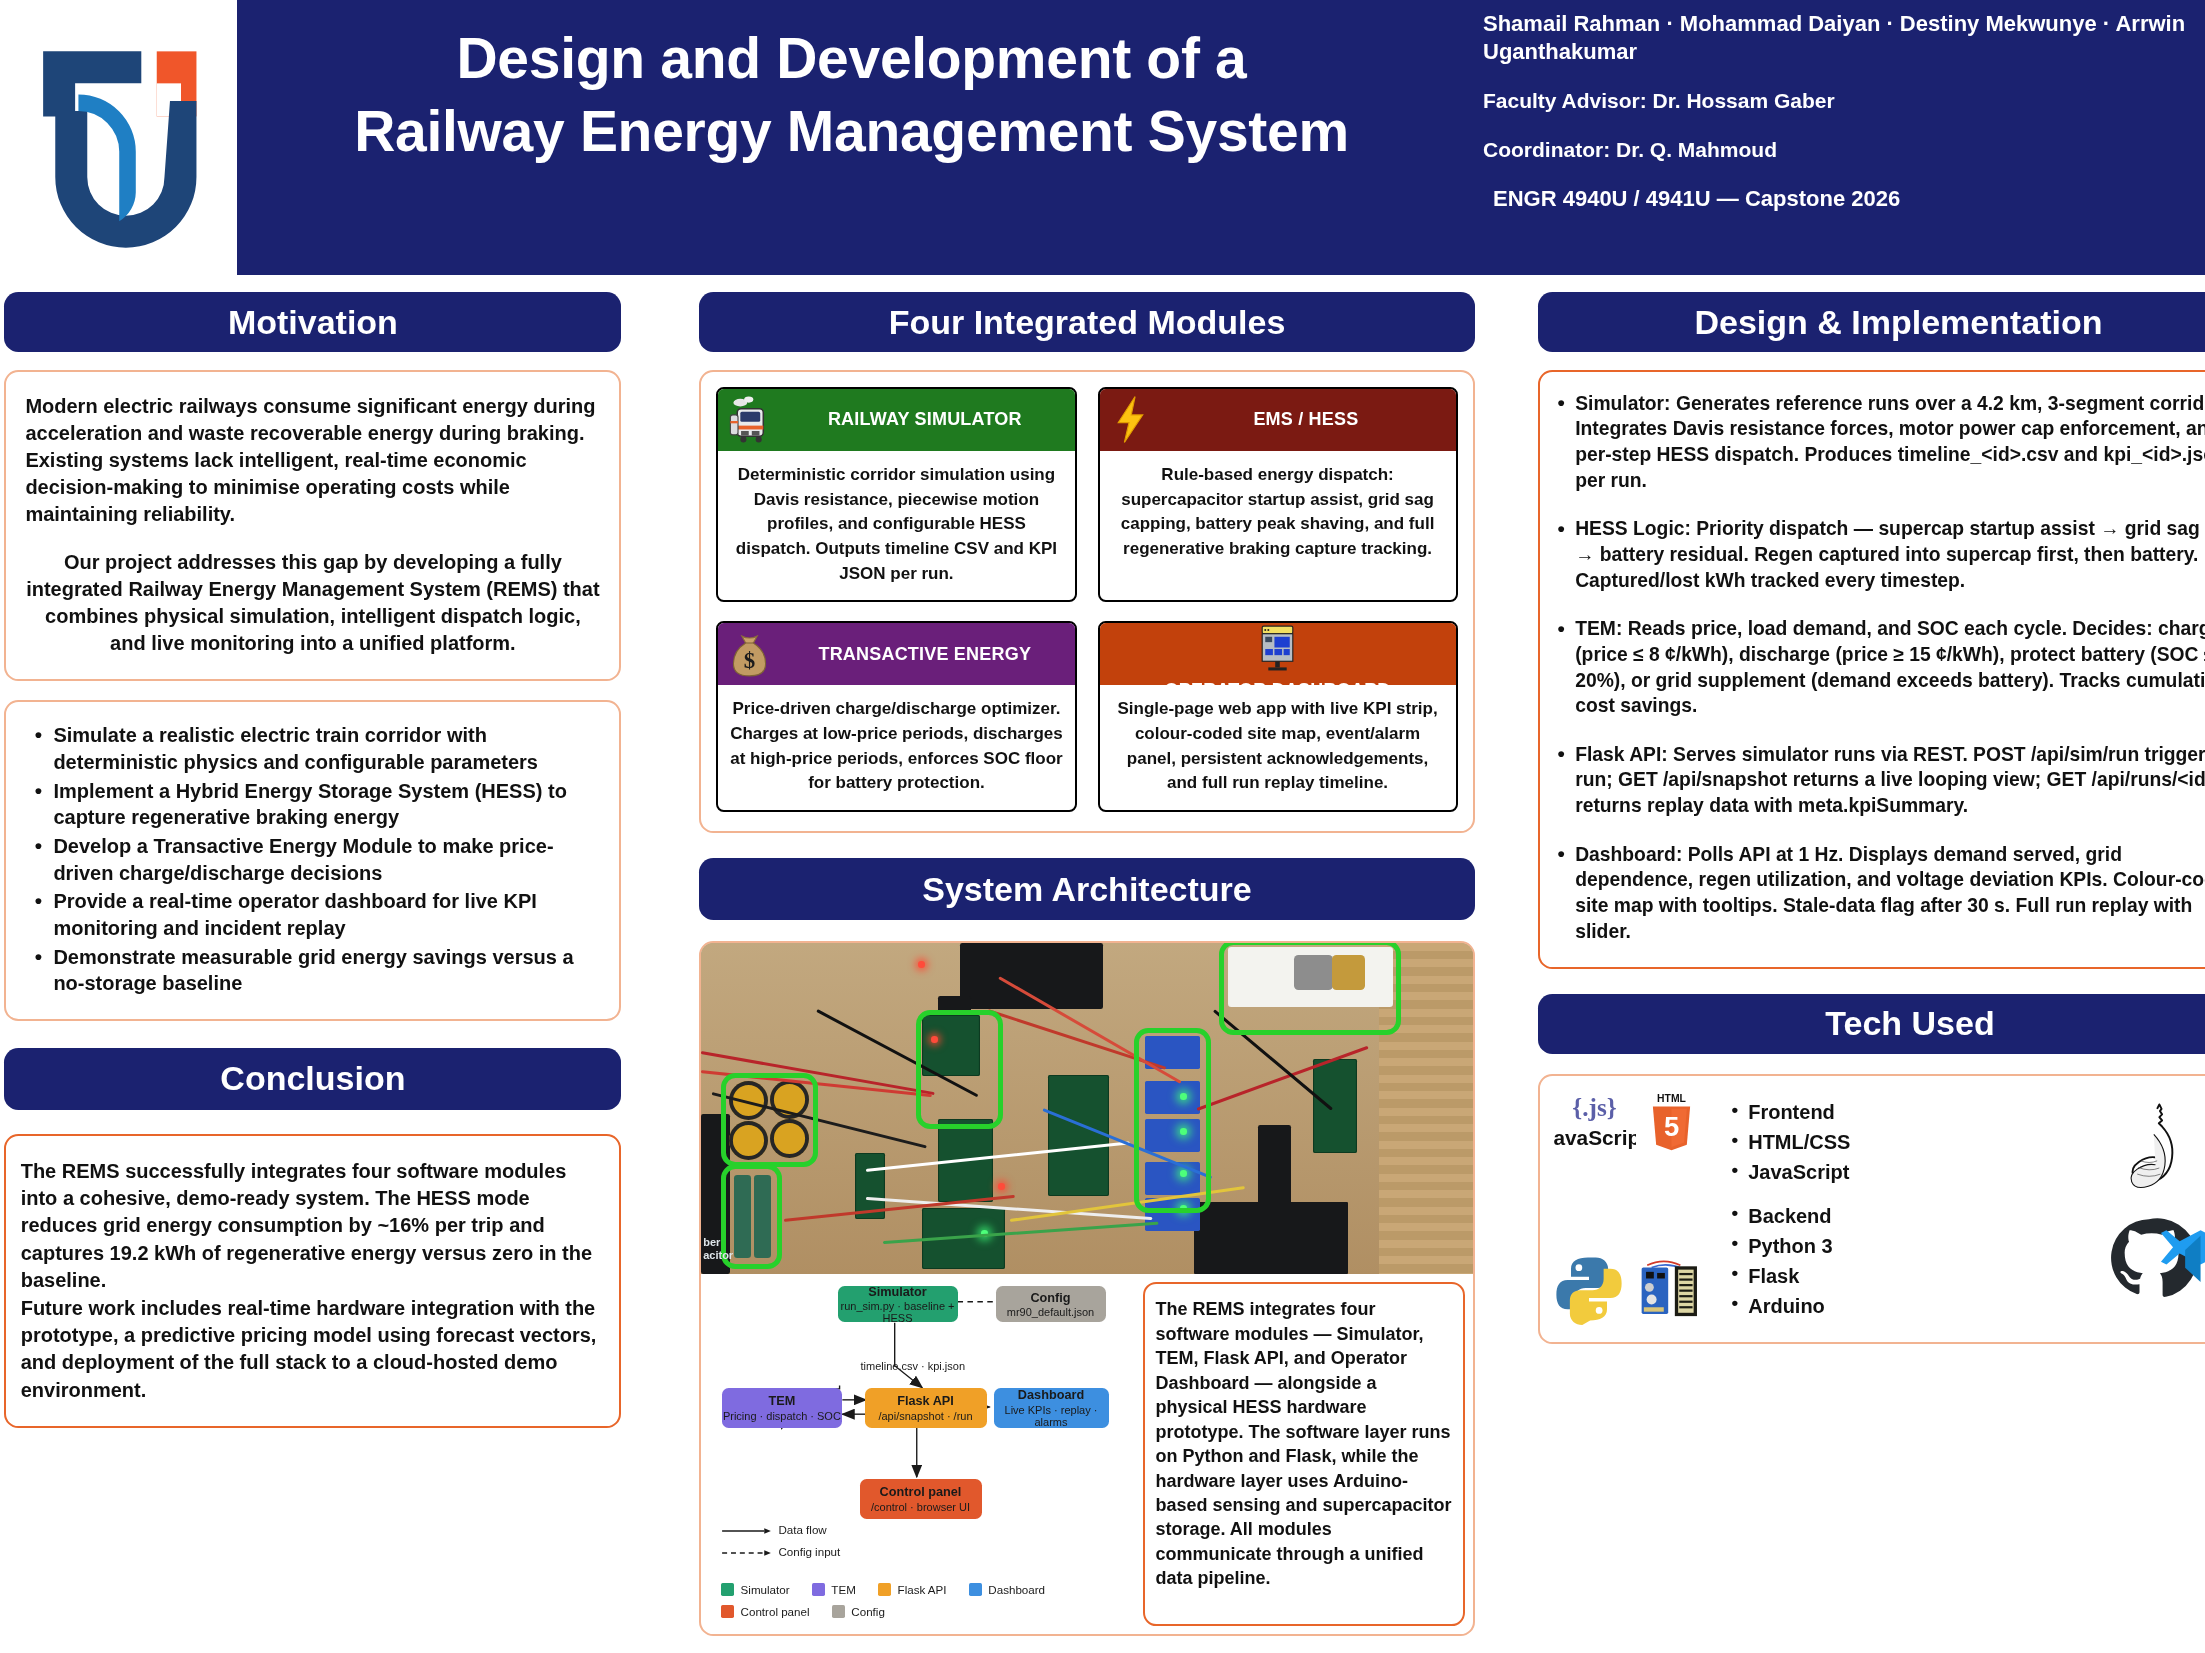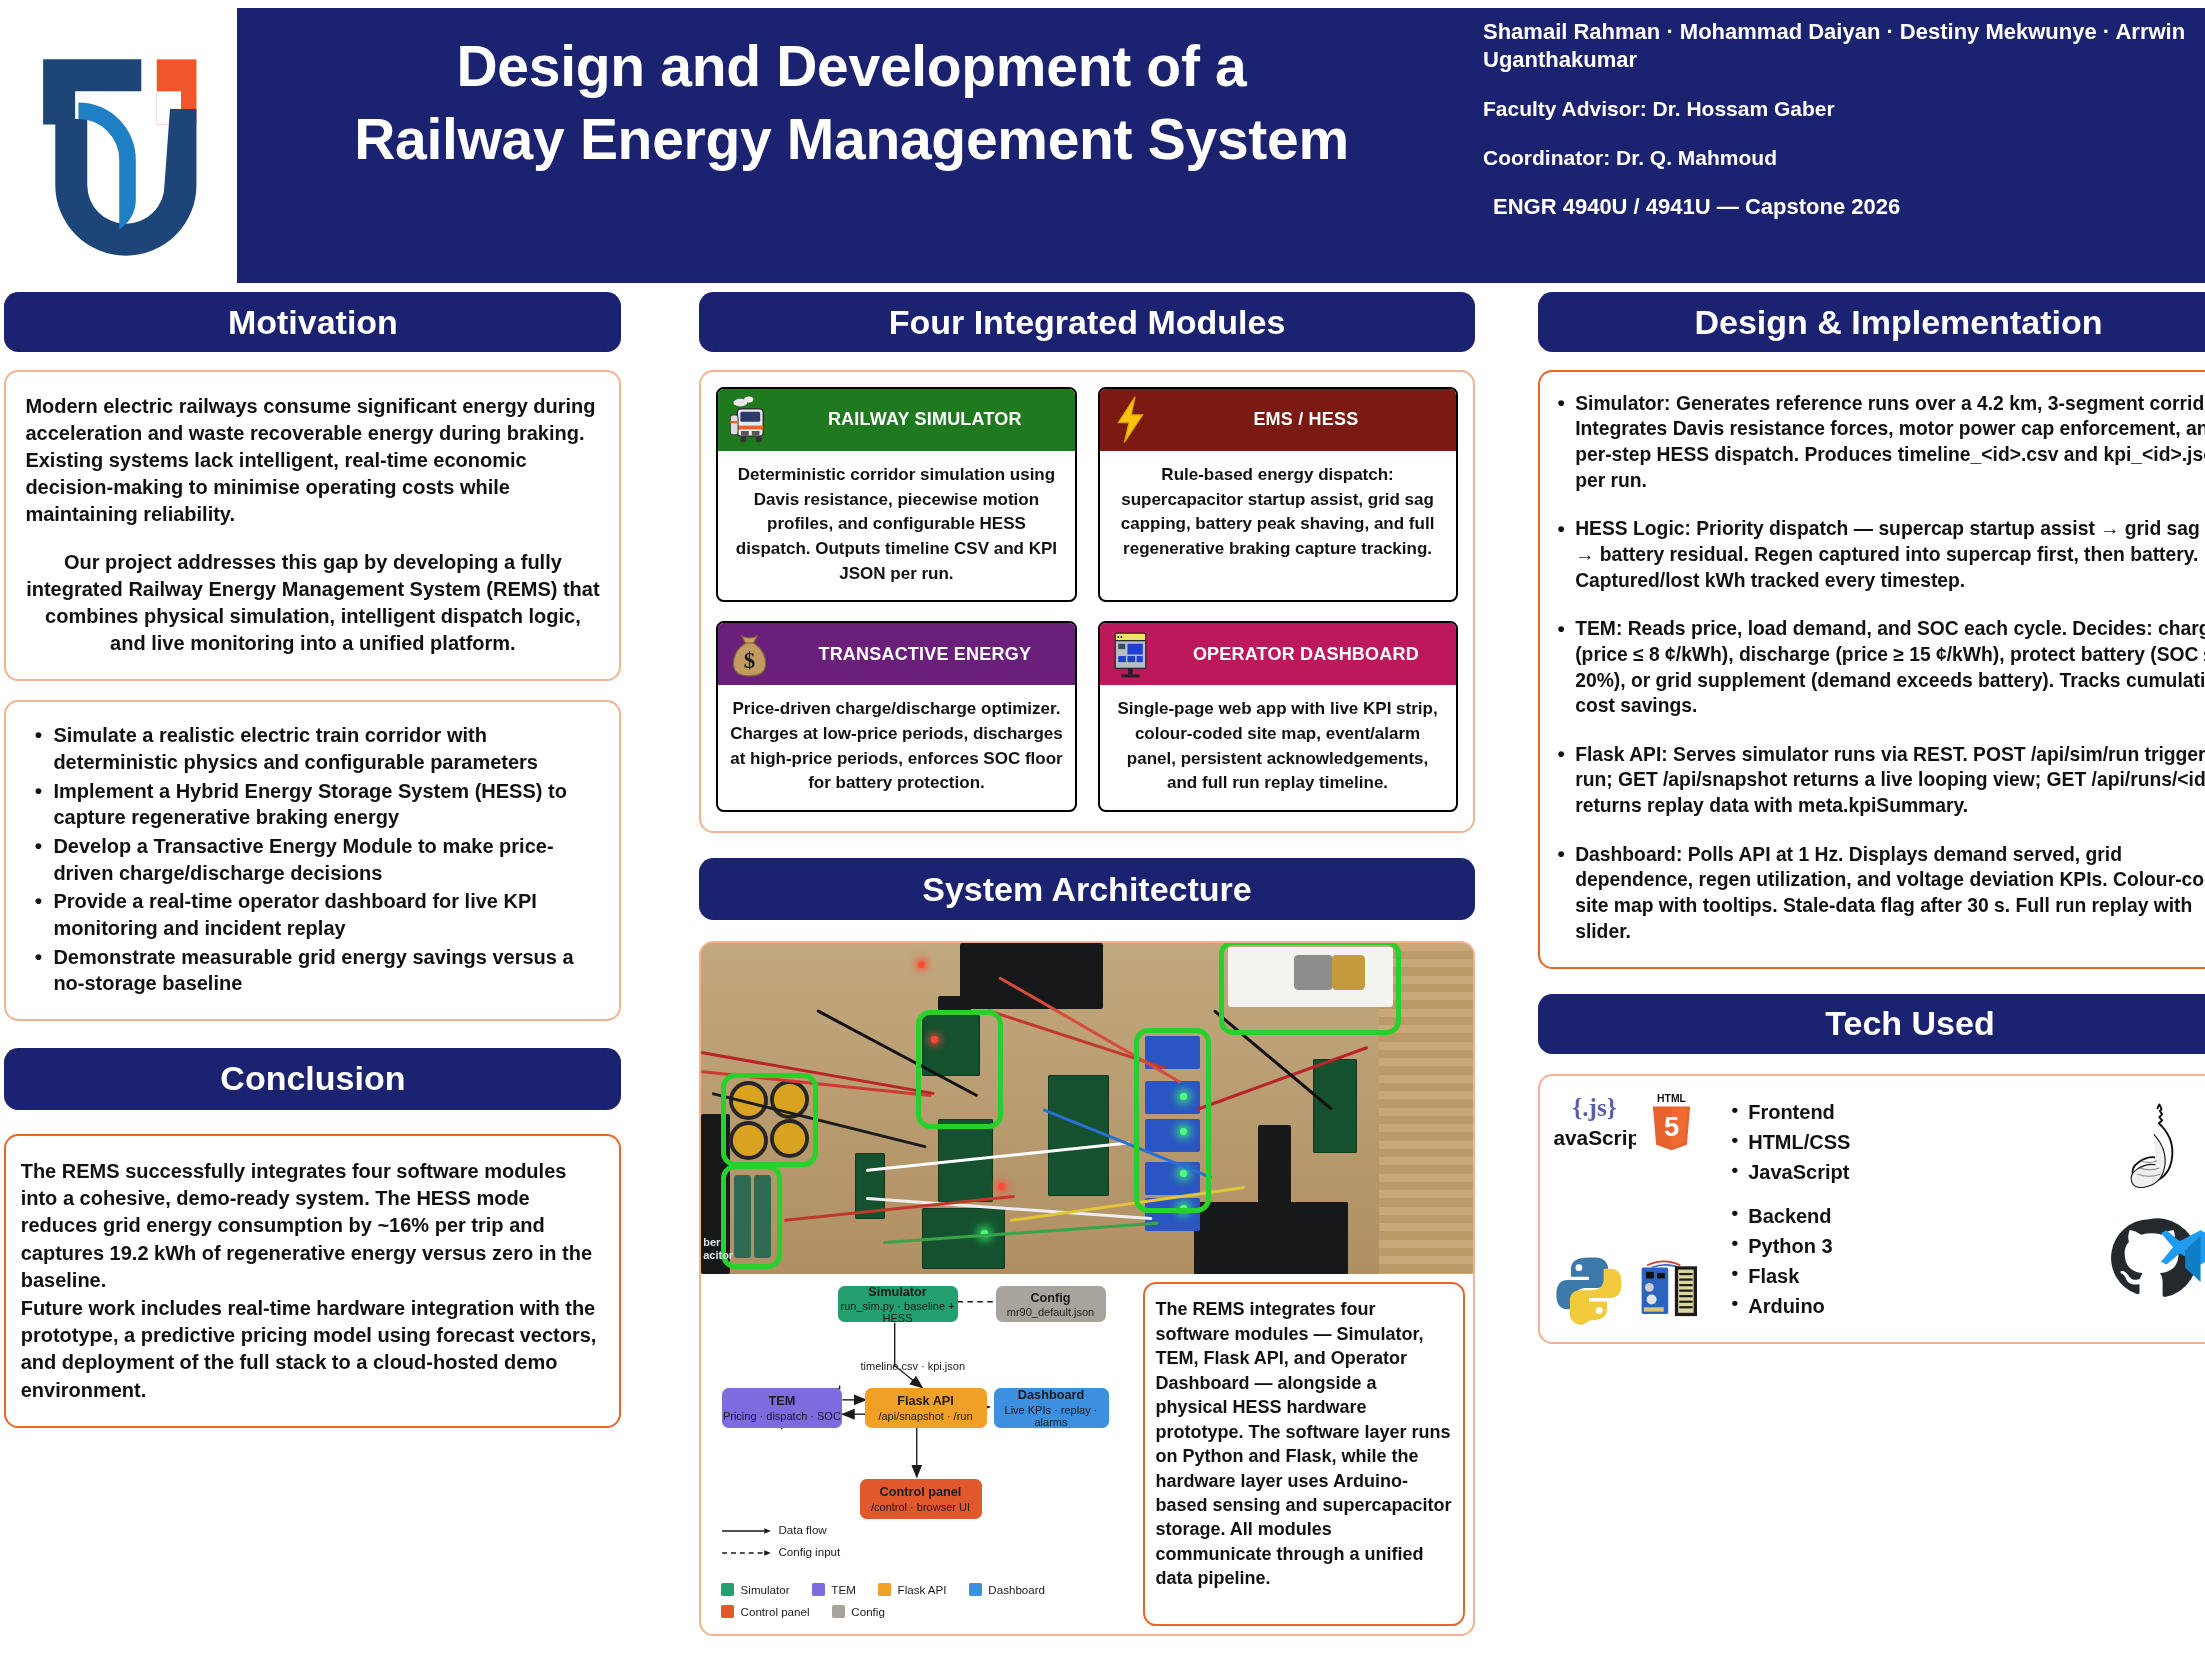--- a/index.html
+++ b/index.html
@@ -5,21 +5,21 @@
   * { box-sizing: border-box; margin: 0; padding: 0; }
   html, body {
     width: 2205px; height: 1654px;
     background: #ffffff;
     font-family: "Liberation Sans", sans-serif;
     overflow: hidden;
   }
   .poster { position: relative; width: 2205px; height: 1654px; }
 
   
-  .header { position: absolute; left: 0; top: 8px; width: 2205px; height: 276px; }
+  .header { position: absolute; left: 0; top: 0; width: 2205px; height: 276px; }
   .header-band {
     position: absolute; left: 237px; top: 0; width: 1968px; height: 275px;
     background: #1b2270;
   }
   .logo-wrap {
     position: absolute; left: 16.5px; top: 5.5px; width: 210px; height: 265px;
     display: flex; align-items: center; justify-content: center;
   }
   .poster-title {
     position: absolute; left: 259px; top: 22px; width: 1185px;
@@ -82,21 +82,21 @@
     height: 62px; display: flex; align-items: center; gap: 7.7px;
     padding: 0 6.6px; color: #fff;
   }
   .mod-head .mod-title { font-size: 18px; font-weight: 700; letter-spacing: 0.2px; flex:1; text-align:center;}
   .mod-ico { width: 49px; height: 49px; flex: 0 0 49px; }
   .mod-body { padding: 12px 10px 14.3px 10px; text-align: center; }
   .mod-body p { font-size: 17px; line-height: 1.45; font-weight: 700; color:#111; }
   .mod-sim  .mod-head { background: #1f7a1f; }
   .mod-ems  .mod-head { background: #7b1a12; }
   .mod-tem  .mod-head { background: #6a1f7a; }
-  .mod-dash .mod-head { background: #be185d; }
+  .mod-dash .mod-head { background: #c2410c; flex-direction: column; }
 
   #arch-head { margin-top: 25px; height: 62px; font-size: 34px; }
   #arch-card { margin-top: 21px; padding: 0; overflow:hidden; }
   .photo {
     height: 331px; width: 100%; position: relative; overflow:hidden;
     background:#b59a72;
   }
   .photo .board { position:absolute; inset:0;
     background:
       linear-gradient(100deg, rgba(0,0,0,.12) 0 1.7px, transparent 1.7px 19px),

